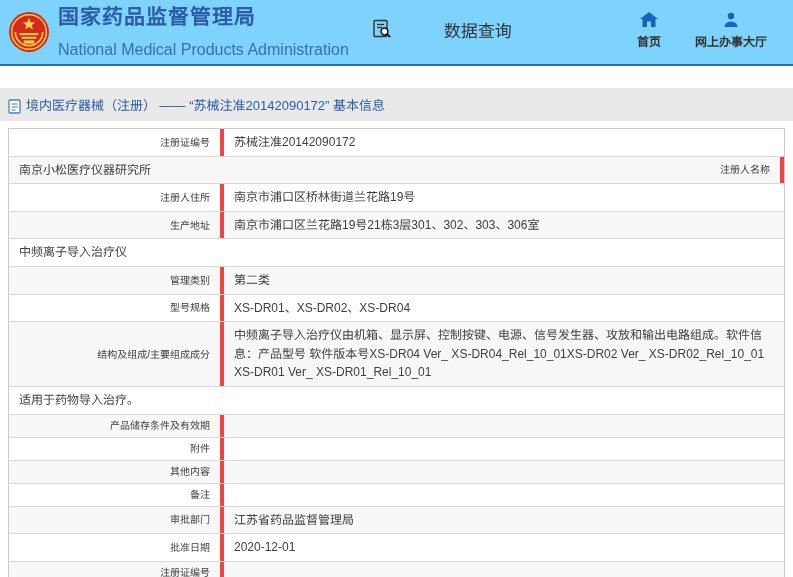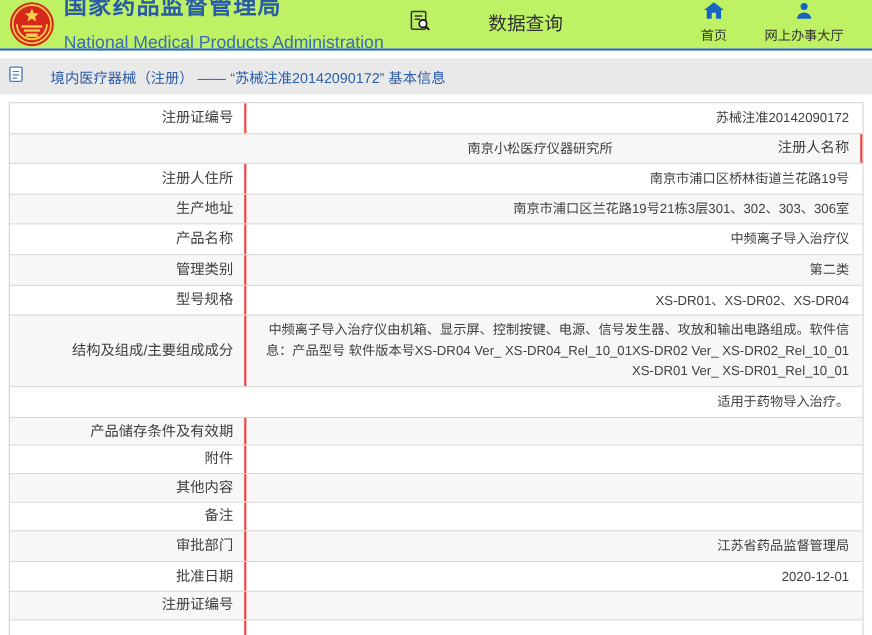--- a/index.html
+++ b/index.html
@@ -4,25 +4,25 @@
 <style>
   * { box-sizing: border-box; margin: 0; padding: 0; }
   html, body {
     width: 793px;
     font-family: "Liberation Sans", "DejaVu Sans", sans-serif;
     background: #ffffff;
     color: #404040;
   }
   
   .header {
-    height: 44px;
+    height: 64px;
     display: flex;
     align-items: center;
     padding: 0 12px 0 8px;
-    background: #bef264;
+    background: #7dd3fc;
   }
   .brand { display: flex; align-items: center; }
   .emblem { width: 42px; height: 42px; flex: 0 0 auto; }
   .brand-text { margin-left: 8px; display: flex; flex-direction: column; }
   .brand-cn {
     font-size: 21px;
     font-weight: bold;
     color: #2a5ca8;
     letter-spacing: 1px;
     line-height: 1.15;
@@ -40,72 +40,71 @@
     gap: 46px;
   }
   .section-entry svg { margin-right: 5px; }
   .section-title { font-size: 17px; color: #333333; }
   .header-nav {
     margin-left: auto;
     display: flex;
     gap: 34px;
     padding-right: 14px;
     margin-top: -4px;
+    font-weight: bold;
   }
   .nav-item {
     display: flex;
     flex-direction: column;
     align-items: center;
     cursor: pointer;
   }
   .nav-item svg { margin-bottom: 4px; }
   .nav-label { font-size: 12px; color: #333333; white-space: nowrap; }
   .header-rule { height: 2px; background: #2e6cb3; }
   
   .crumb-bar {
-    margin-top: 7px;
+    margin-top: 22px;
     background: #e9e9e9;
     padding: 7px 10px 7px 8px;
     display: flex;
-    align-items: flex-start;
-    gap: 20px;
+    align-items: flex-end;
   }
   .crumb-bar svg { margin-right: 5px; flex: 0 0 auto; }
   .crumb-text { font-size: 13px; color: #2a5ca8; }
   
   .table-wrap {
     margin: 7px 8px 0 8px;
     border: 1px solid #cccccc;
   }
   .trow { display: flex; min-height: 23px; background: #ffffff; }
   .trow:nth-child(even) { background: #f7f7f7; }
   .trow + .trow { border-top: 1px solid #d9d9d9; }
   .label-cell {
     width: 215px;
     flex: 0 0 215px;
     text-align: right;
     padding: 4px 10px 4px 6px;
-    border-right: 2px solid #ef4444;
-    font-size: 13px;
+    border-right: 4px solid #ef4444;
+    font-size: 10px;
     color: #404040;
     line-height: 1.3;
     display: flex;
     justify-content: flex-end;
     align-items: center;
   }
   .value-cell {
     flex: 1 1 auto;
     padding: 4px 12px 4px 10px;
     font-size: 12px;
     color: #404040;
     line-height: 1.55;
     display: flex;
     align-items: center;
     word-break: break-all;
-    text-align: right;
   }
   .value-cell .inner { width: 100%; }
 </style>
 </head>
 <body>
 
 <div class="header">
   <div class="brand">
     <svg class="emblem" viewBox="0 0 40 40" aria-hidden="true">
       <circle cx="20" cy="20" r="19" fill="#d8281c"></circle>
@@ -192,23 +191,20 @@
   <div class="trow">
     <div class="cell label-cell">
       <span>生产地址</span>
     </div>
     <div class="cell value-cell">
       <span class="inner">南京市浦口区兰花路19号21栋3层301、302、303、306室</span>
     </div>
   </div>
 
   <div class="trow">
-    <div class="cell label-cell">
-      <span>产品名称</span>
-    </div>
     <div class="cell value-cell">
       <span class="inner">中频离子导入治疗仪</span>
     </div>
   </div>
 
   <div class="trow">
     <div class="cell label-cell">
       <span>管理类别</span>
     </div>
     <div class="cell value-cell">

